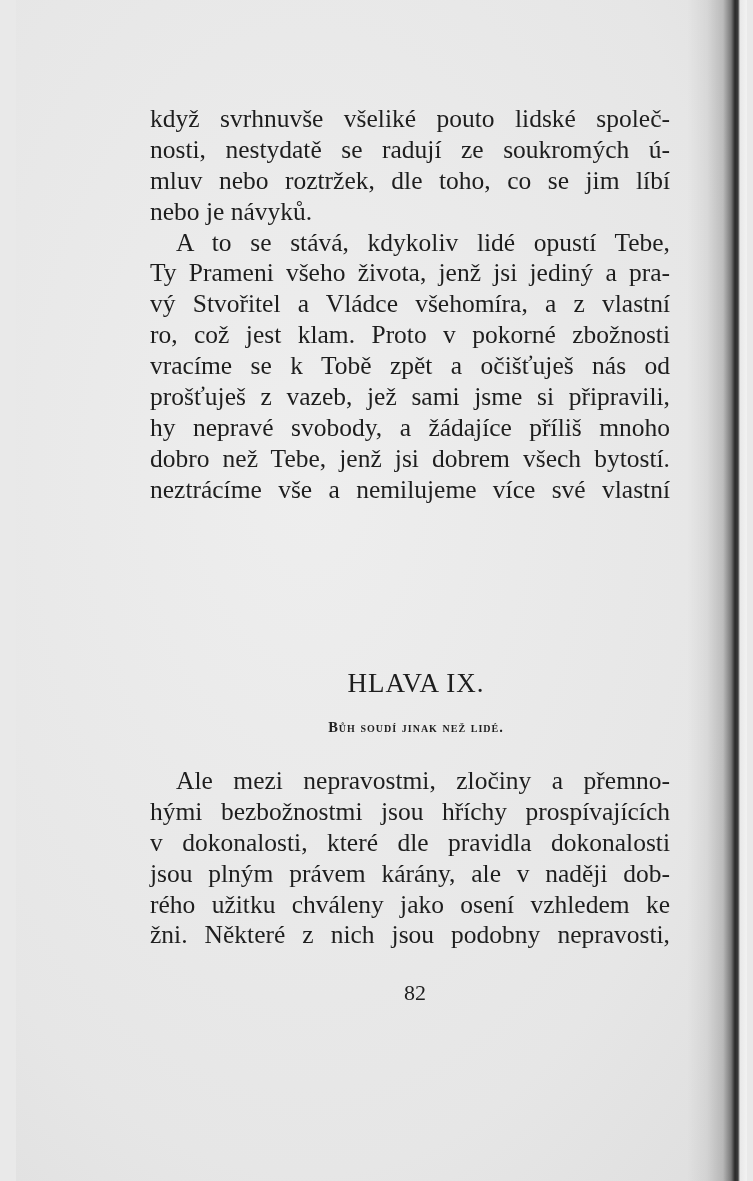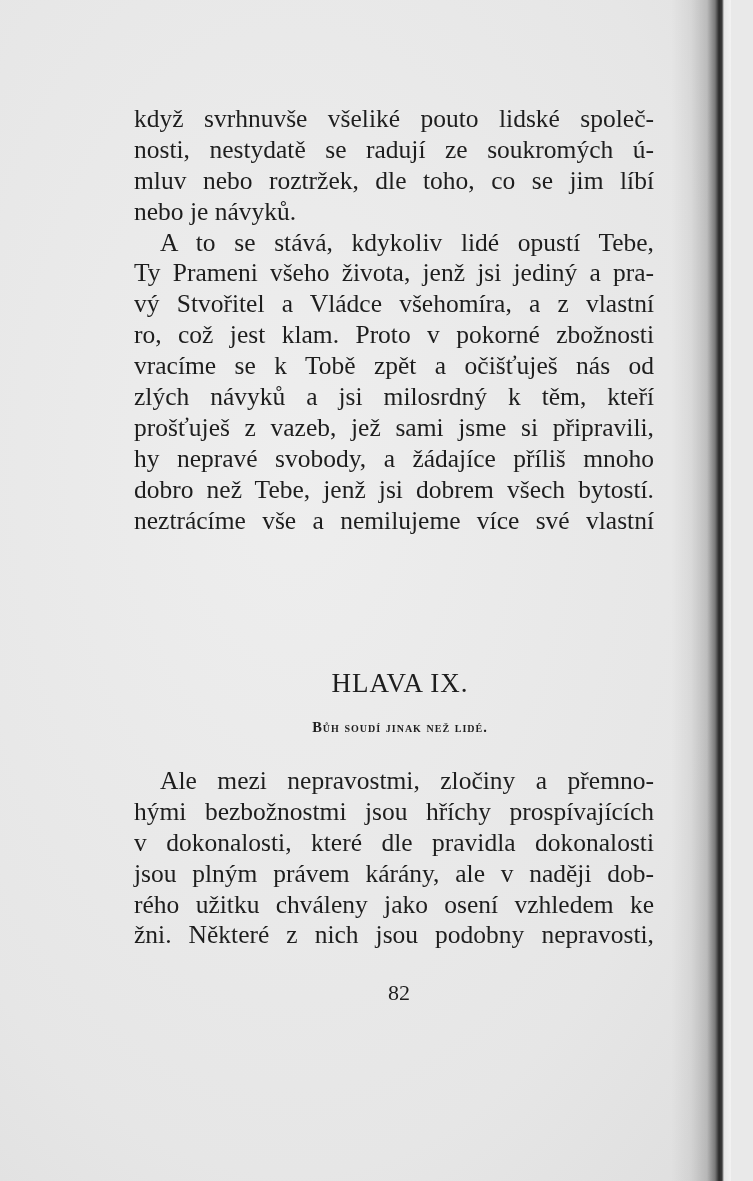--- a/index.html
+++ b/index.html
@@ -3,21 +3,21 @@
 <meta charset="utf-8">
 <style>
   html, body { margin: 0; padding: 0; }
   body {
     width: 753px; height: 1181px; overflow: hidden; position: relative;
     background: #e9e9e9;
     font-family: "DejaVu Serif", "Liberation Serif", serif;
     color: #1e1e1e;
   }
   .page {
-    position: absolute; left: 0; top: 0; width: 731px; height: 1181px;
+    position: absolute; left: 16px; top: 0; width: 731px; height: 1181px;
     background: radial-gradient(ellipse at 40% 40%, #eeeeee 0%, #e6e6e6 70%, #dedede 100%);
   }
   .gutter {
     position: absolute; top: 0; right: 0; width: 60px; height: 1181px;
     background: linear-gradient(to right, rgba(0,0,0,0) 0px, rgba(0,0,0,0.06) 20px, rgba(0,0,0,0.18) 36px, #7a7a7a 44px, #2a2a2a 48px, #3c3c3c 51px, #e8e8e8 53px, #f2f2f2 60px);
   }
   .text-block {
     position: absolute; left: 134px; top: 104px; width: 520px;
     font-family: "Liberation Serif", serif;
     font-size: 25.5px; line-height: 30.9px;
@@ -53,21 +53,20 @@
   <div class="text-block">
     <span class="line">když svrhnuvše všeliké pouto lidské společ-</span>
     <span class="line">nosti, nestydatě se radují ze soukromých ú-</span>
     <span class="line">mluv nebo roztržek, dle toho, co se jim líbí</span>
     <span class="line last">nebo je návyků.</span>
     <span class="line indent">A to se stává, kdykoliv lidé opustí Tebe,</span>
     <span class="line">Ty Prameni všeho života, jenž jsi jediný a pra-</span>
     <span class="line">vý Stvořitel a Vládce všehomíra, a z vlastní</span>
     <span class="line">ro, což jest klam. Proto v pokorné zbožnosti</span>
     <span class="line">vracíme se k Tobě zpět a očišťuješ nás od</span>
-    <span class="line">zlých návyků a jsi milosrdný k těm, kteří</span>
     <span class="line">prošťuješ z vazeb, jež sami jsme si připravili,</span>
     <span class="line">hy nepravé svobody, a žádajíce příliš mnoho</span>
     <span class="line">dobro než Tebe, jenž jsi dobrem všech bytostí.</span>
     <span class="line">neztrácíme vše a nemilujeme více své vlastní</span>
   </div>
 
   <div class="chapter-title">HLAVA IX.</div>
   <div class="chapter-subtitle">Bůh soudí jinak než lidé.</div>
 
   <div class="text-block text-block-2">

